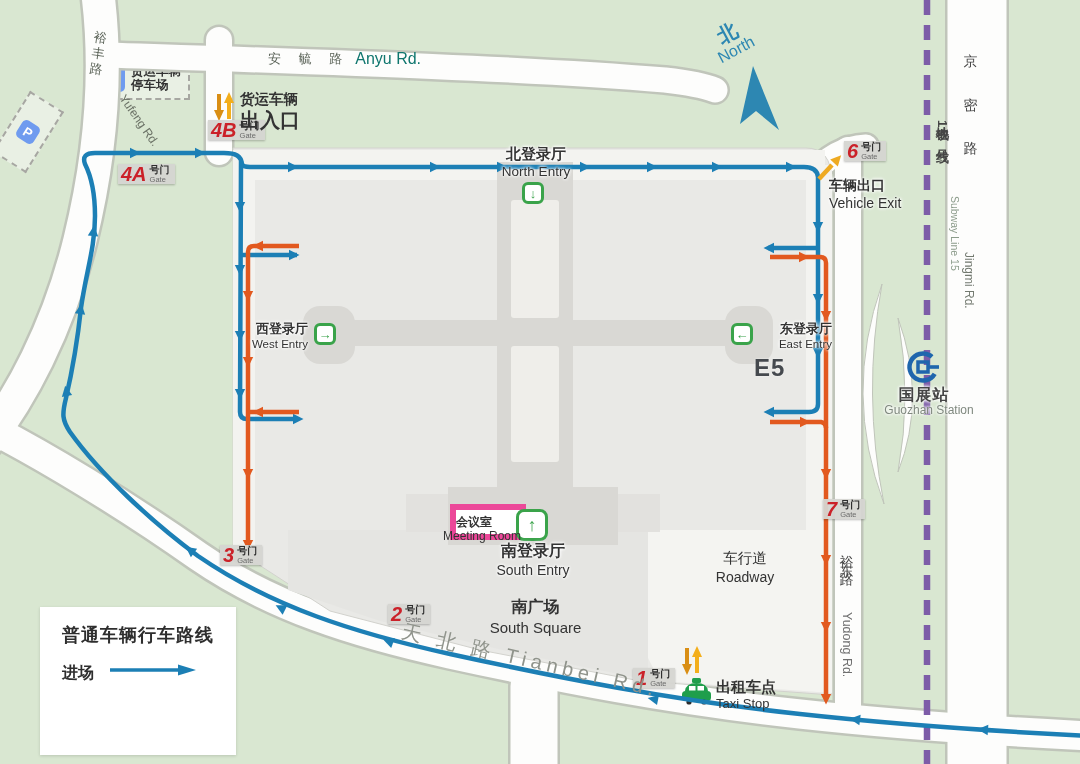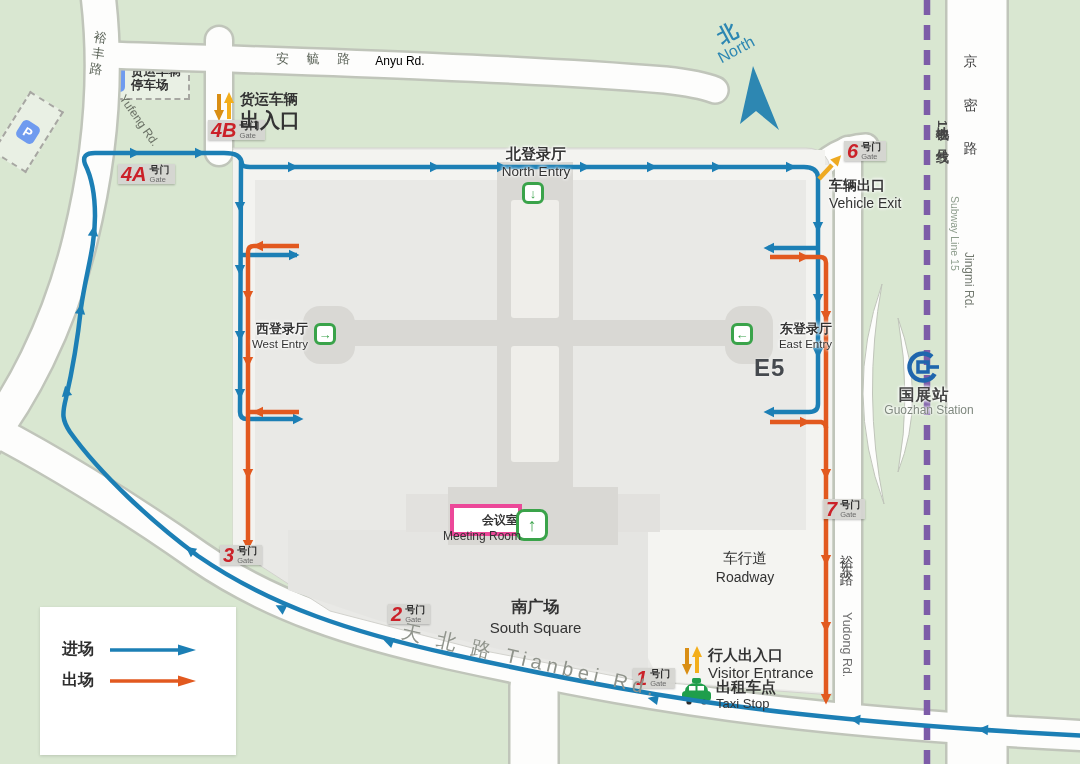--- a/index.html
+++ b/index.html
@@ -25,21 +25,21 @@
   .gen{font-size:7.5px;color:#6b6b6b}
   .entry-icon{position:absolute;background:#fff;border:3px solid #3aa34a;border-radius:6px;color:#3aa34a;
               font-weight:800;display:flex;align-items:center;justify-content:center;z-index:6;box-sizing:border-box}
   .lbl{position:absolute;z-index:6}
   .zh{font-weight:700;color:#333}
   .en{color:#333}
   .road-name{color:#5d655a}
   .legend{position:absolute;left:40px;top:607px;width:196px;height:148px;background:#fff;
           box-shadow:0 1px 3px rgba(0,0,0,.15);z-index:7;padding:16px 0 0 22px;box-sizing:border-box}
   .legend .title{font-size:18px;font-weight:800;color:#2e2e2e;letter-spacing:1px}
-  .lrow{display:flex;align-items:center;margin-top:16px}
+  .lrow{display:flex;margin-top:16px}
   .lrow .txt{font-size:16px;font-weight:700;color:#2e2e2e;width:44px}
   .boxes{z-index:2}.routes-layer{z-index:5}.base-layer{z-index:1}
 </style>
 </head>
 <body>
 
 <div id="stage">
 
   <svg class="layer base-layer" width="1080" height="764" viewBox="0 0 1080 764">
     <g fill="none" stroke-linecap="round">
@@ -218,21 +218,21 @@
       <div style="line-height:1.15">
         <div class="zh" style="font-size:12.5px">货运车辆</div>
         <div class="zh" style="font-size:12.5px">停车场</div>
       </div>
     </div>
 
     <div class="dash" style="left:8px;top:96px;width:40px;height:72px;transform:rotate(32deg)">
       <div class="pchip" style="width:20px;height:20px;font-size:13px">P</div>
     </div>
 
-    <div class="abs" style="left:450px;top:504px;width:64px;height:24px;background:#fff;border:4px solid #ec4899;display:flex;align-items:center;justify-content:flex-end;z-index:3">
+    <div class="abs" style="left:450px;top:504px;width:64px;height:24px;background:#fff;border:6px solid #ec4899;display:flex;align-items:center;justify-content:flex-start;z-index:3">
       <span class="zh" style="font-size:12px">会议室</span>
     </div>
   </div>
 
   <svg class="layer routes-layer" width="1080" height="764" viewBox="0 0 1080 764">
     <g fill="none" stroke="#1c7fb5" stroke-width="4.5">
       <path d="M 1090,736 C 990,731 900,725 800,714 C 670,700 560,678 450,654 C 355,633 272,607 198,556 C 152,522 100,474 70,432 C 62,420 62,414 66,398 C 72,372 78,336 81,308 C 86,272 95,248 95,216 C 95,194 91,176 85,164 Q 81,153 95,153 L 224,153 C 236,153 241,156 242,164 Q 243,167 250,167 L 804,167 Q 817,167 818,177 L 818,404 Q 818,412 809,412 L 770,412"></path>
       <path d="M 241,161 L 240,412 Q 240,419 247,419 L 297,419"></path>
       <path d="M 240,255 L 297,255"></path>
       <path d="M 818,248 L 768,248"></path>
@@ -440,79 +440,73 @@
   <div class="lbl hl" style="left:238px;top:320px;width:70px;text-align:right">
     <div class="zh" style="font-size:13px">西登录厅</div>
     <div class="en" style="font-size:11.5px">West Entry</div>
   </div>
   <div class="entry-icon" style="left:731px;top:323px;width:22px;height:22px;font-size:13px">←</div>
   <div class="lbl hl" style="left:758px;top:320px;width:74px;text-align:right">
     <div class="zh" style="font-size:13px">东登录厅</div>
     <div class="en" style="font-size:11.5px">East Entry</div>
   </div>
   <div class="entry-icon" style="left:516px;top:509px;width:32px;height:32px;font-size:18px;border-radius:8px">↑</div>
+  <div class="lbl hl" style="left:468px;top:541px;width:130px;text-align:center">
+    <div class="zh" style="font-size:16px">南登录厅</div>
+    <div class="en" style="font-size:14px">South Entry</div>
+  </div>
   <div class="lbl" style="left:430px;top:529px;width:104px;text-align:center;font-size:12px;color:#333">Meeting Room</div>
 
   <div class="lbl" style="left:240px;top:91px;line-height:1.2">
     <div class="zh" style="font-size:14.5px">货运车辆</div>
     <div class="zh" style="font-size:20px">出入口</div>
   </div>
   <div class="lbl hl" style="left:829px;top:177px;line-height:1.25">
     <div class="zh" style="font-size:14px">车辆出口</div>
     <div class="en" style="font-size:14px">Vehicle Exit</div>
   </div>
-  <div class="lbl" style="left:708px;top:646px;line-height:1.2">
-    <div class="zh" style="font-size:15px">行人出入口</div>
-    <div class="en" style="font-size:15px">Visitor Entrance</div>
-  </div>
   <div class="lbl" style="left:716px;top:678px;line-height:1.2">
     <div class="zh" style="font-size:15px">出租车点</div>
     <div class="en" style="font-size:13px">Taxi Stop</div>
   </div>
   <div class="lbl" style="left:468px;top:597px;width:135px;text-align:center;line-height:1.3">
     <div class="zh" style="font-size:16px">南广场</div>
     <div style="font-size:15px;color:#333">South Square</div>
   </div>
   <div class="lbl" style="left:700px;top:549px;width:90px;text-align:center;line-height:1.3">
     <div style="font-size:14.5px;color:#333">车行道</div>
     <div style="font-size:14px;color:#333">Roadway</div>
   </div>
 
   <div class="lbl road-name" style="left:90px;top:20px;writing-mode:vertical-rl;font-size:13px;letter-spacing:16px;transform:rotate(8deg)">裕丰路</div>
   <div class="lbl road-name" style="left:128px;top:92px;font-size:12px;transform:rotate(55deg);transform-origin:left top;color:#6b7266">Yufeng Rd.</div>
-  <div class="lbl" style="left:276px;top:50px;display:flex;gap:18px;align-items:flex-end">
+  <div class="lbl" style="left:268px;top:50px;display:flex;gap:6px;align-items:flex-start">
     <span class="road-name" style="font-size:13px;letter-spacing:7px">安 毓 路</span>
-    <span style="font-size:12px;color:#000000">Anyu Rd.</span>
+    <span style="font-size:16px;color:#0f766e">Anyu Rd.</span>
   </div>
   <div class="lbl" style="left:405px;top:618px;font-size:20px;color:#8f938b;letter-spacing:5px;transform:rotate(13deg);transform-origin:left top;white-space:nowrap">天 北 路  Tianbei Rd.</div>
   <div class="lbl" style="left:838px;top:543px;writing-mode:vertical-rl;font-size:14px;color:#474747;letter-spacing:9px">裕东路</div>
   <div class="lbl" style="left:840px;top:612px;writing-mode:vertical-rl;font-size:12.5px;color:#6f6f6f">Yudong Rd.</div>
   <div class="lbl" style="left:962px;top:42px;writing-mode:vertical-rl;font-size:14px;color:#454545;letter-spacing:44px">京密路</div>
   <div class="lbl" style="left:962px;top:252px;writing-mode:vertical-rl;font-size:12px;color:#737a70">Jingmi Rd.</div>
 
   <div class="lbl" style="left:933px;top:116px;writing-mode:vertical-rl;font-size:13px;color:#454545;font-weight:700;letter-spacing:2px">地铁15号线</div>
   <div class="lbl" style="left:949px;top:196px;writing-mode:vertical-rl;font-size:10.5px;color:#8c9c8b">Subway Line 15</div>
   <div class="lbl hl" style="left:896px;top:385px;width:56px;text-align:center;font-size:16px;color:#454545;font-weight:700;letter-spacing:1px">国展站</div>
   <div class="lbl hl" style="left:874px;top:403px;width:110px;text-align:center;font-size:12px;color:#7f887e">Guozhan Station</div>
 
   <div class="lbl" style="left:712px;top:22px;transform:rotate(-28deg);text-align:center;color:#2d87b2;line-height:1.05">
     <div style="font-size:20px;font-weight:700">北</div>
     <div style="font-size:16px">North</div>
   </div>
 
   <div class="legend">
+    <div class="title">普通车辆行车路线</div>
     <div class="lrow">
       <span class="txt">进场</span>
       <svg width="96" height="14">
         <line x1="4" y1="7" x2="72" y2="7" stroke="#1c7fb5" stroke-width="3.5"></line>
         <polygon points="72,1.5 90,7 72,12.5" fill="#1c7fb5"></polygon>
       </svg>
     </div>
-    <div class="lrow" style="margin-top:10px">
-      <span class="txt">出场</span>
-      <svg width="96" height="14">
-        <line x1="4" y1="7" x2="72" y2="7" stroke="#e2591f" stroke-width="3.5"></line>
-        <polygon points="72,1.5 90,7 72,12.5" fill="#e2591f"></polygon>
-      </svg>
-    </div>
   </div>
 
 </div>
 
 </body></html>

